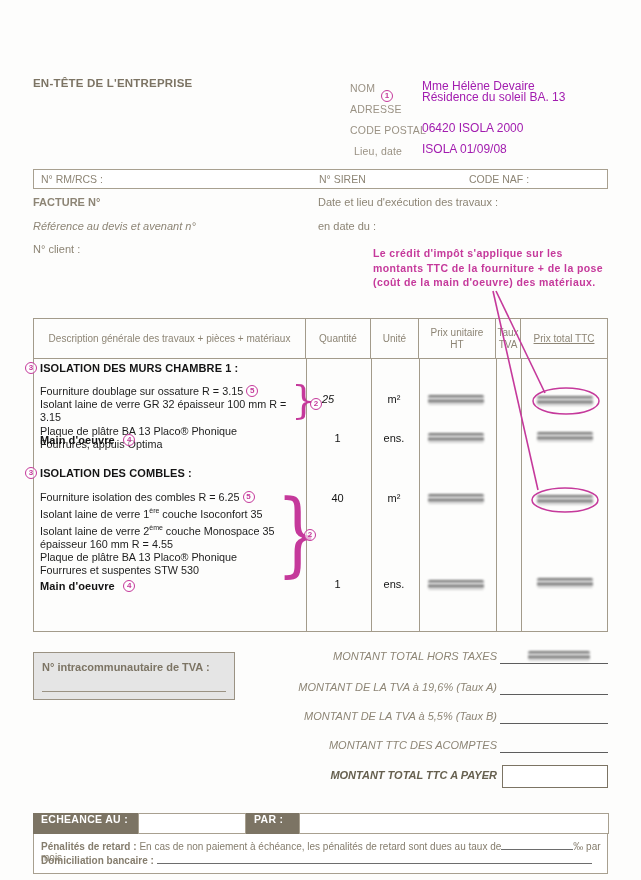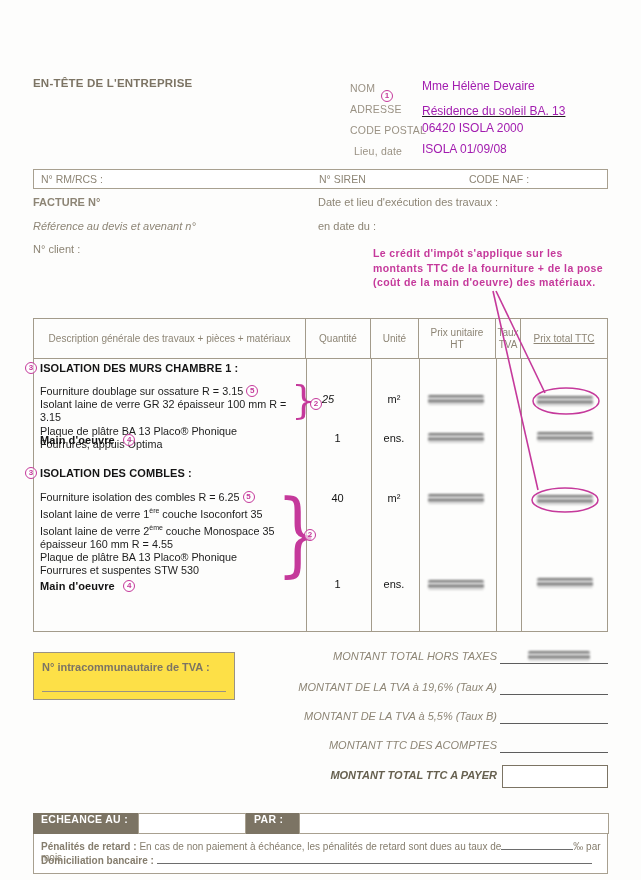--- a/index.html
+++ b/index.html
@@ -54,21 +54,21 @@
   .redact {
     width:56px; height:10px; border-radius:2px;
     background:repeating-linear-gradient(180deg,#4d4d4d 0 2px,#c9c9c9 2px 5px);
     filter:blur(1.3px); opacity:.8;
   }
   .redact.wide { width:62px; }
 
   
   .tot-label { font-size:11px; font-style:italic; color:#8d8575; text-align:right; width:240px; }
   .tot-line { border-bottom:1px solid #5d5d5d; height:0; }
-  .tva-box { left:33px; top:652px; width:202px; height:48px; border:1.2px solid #9a9283; background:#fde047; }
+  .tva-box { left:33px; top:652px; width:202px; height:48px; border:1.2px solid #9a9283; background:#e5e5e5; }
   .pay-box { left:502px; top:765px; width:106px; height:23px; border:1.6px solid #7c7464; background:#fff; }
 
   
   .footer-box { left:33px; top:813px; width:575px; height:61px; border:1px solid #a8a090; background:#fff; }
   .bar { position:absolute; top:-1px; height:21px; background:#7c7464; color:#fff;
          font-size:10.5px; font-weight:bold; letter-spacing:.3px; display:flex; padding-left:8px; }
   .bar-blank { position:absolute; top:-1px; height:21px; background:#fff; border:1px solid #a8a090; }
   .foot-text { font-size:10px; color:#857d6d; }
   .inline-line { display:inline-block; border-bottom:1px solid #6d6d6d; height:9px; }
 
@@ -87,21 +87,21 @@
     </div>
     <div class="abs" style="left:72px; top:-2px;">
       <span class="client-value">Mme Hélène Devaire</span>
     </div>
     <div class="abs" style="left:31px; top:8px;">
       <span class="circ">1</span>
     </div>
     <div class="abs" style="left:0; top:21px;">
       <span class="client-label">ADRESSE</span>
     </div>
-    <div class="abs" style="left:72px; top:23px;text-decoration:underline;">
+    <div class="abs" style="left:72px; top:9px;">
       <span class="client-value">Résidence du soleil BA. 13</span>
     </div>
     <div class="abs" style="left:0; top:42px;">
       <span class="client-label">CODE POSTAL</span>
     </div>
     <div class="abs" style="left:72px; top:40px;">
       <span class="client-value">06420 ISOLA 2000</span>
     </div>
     <div class="abs" style="left:4px; top:63px;">
       <span class="client-label">Lieu, date</span>

